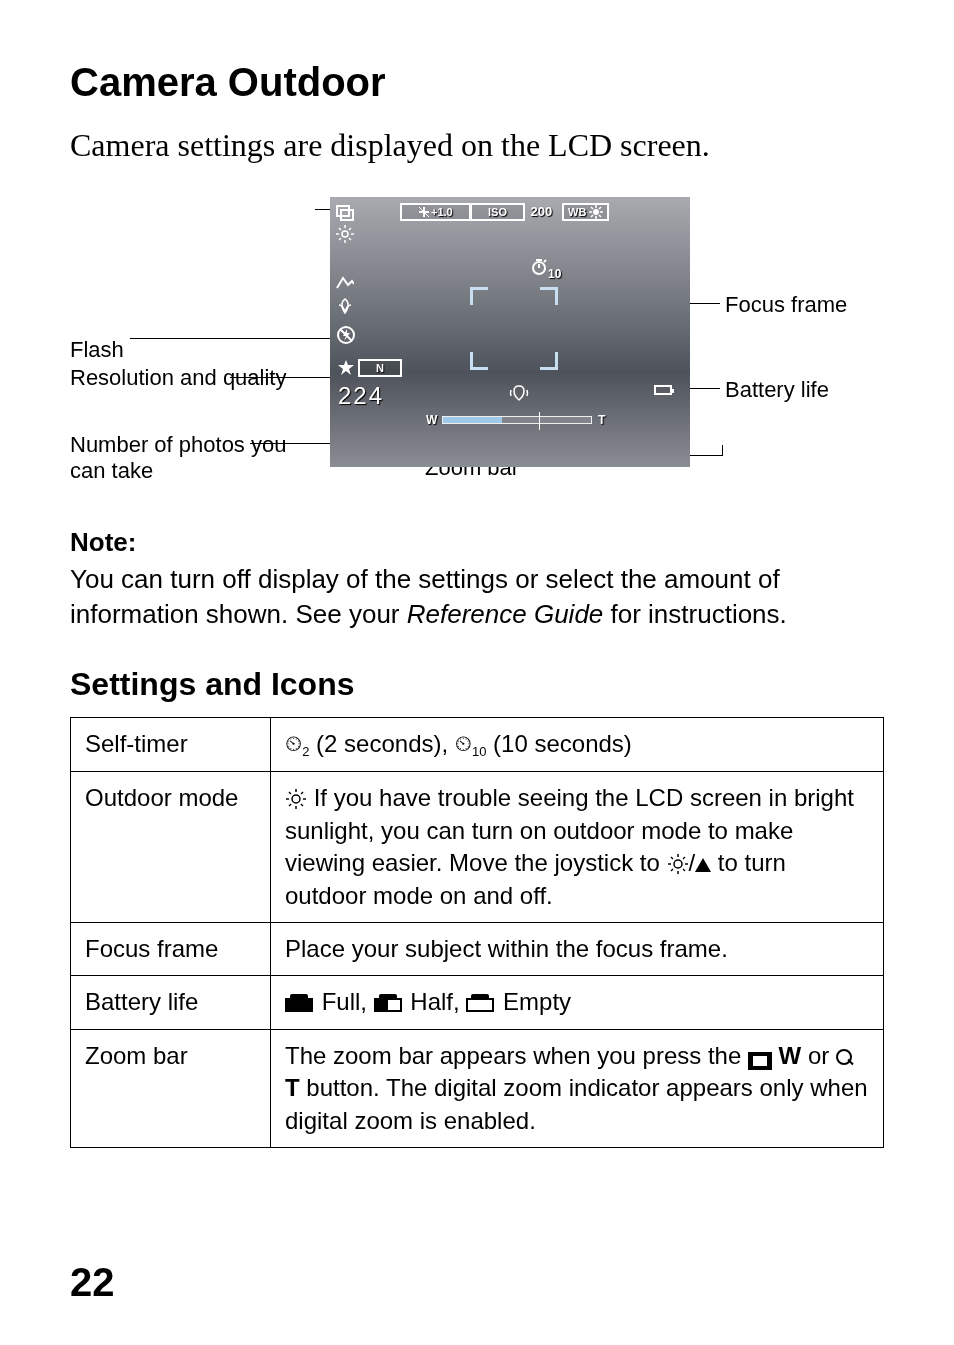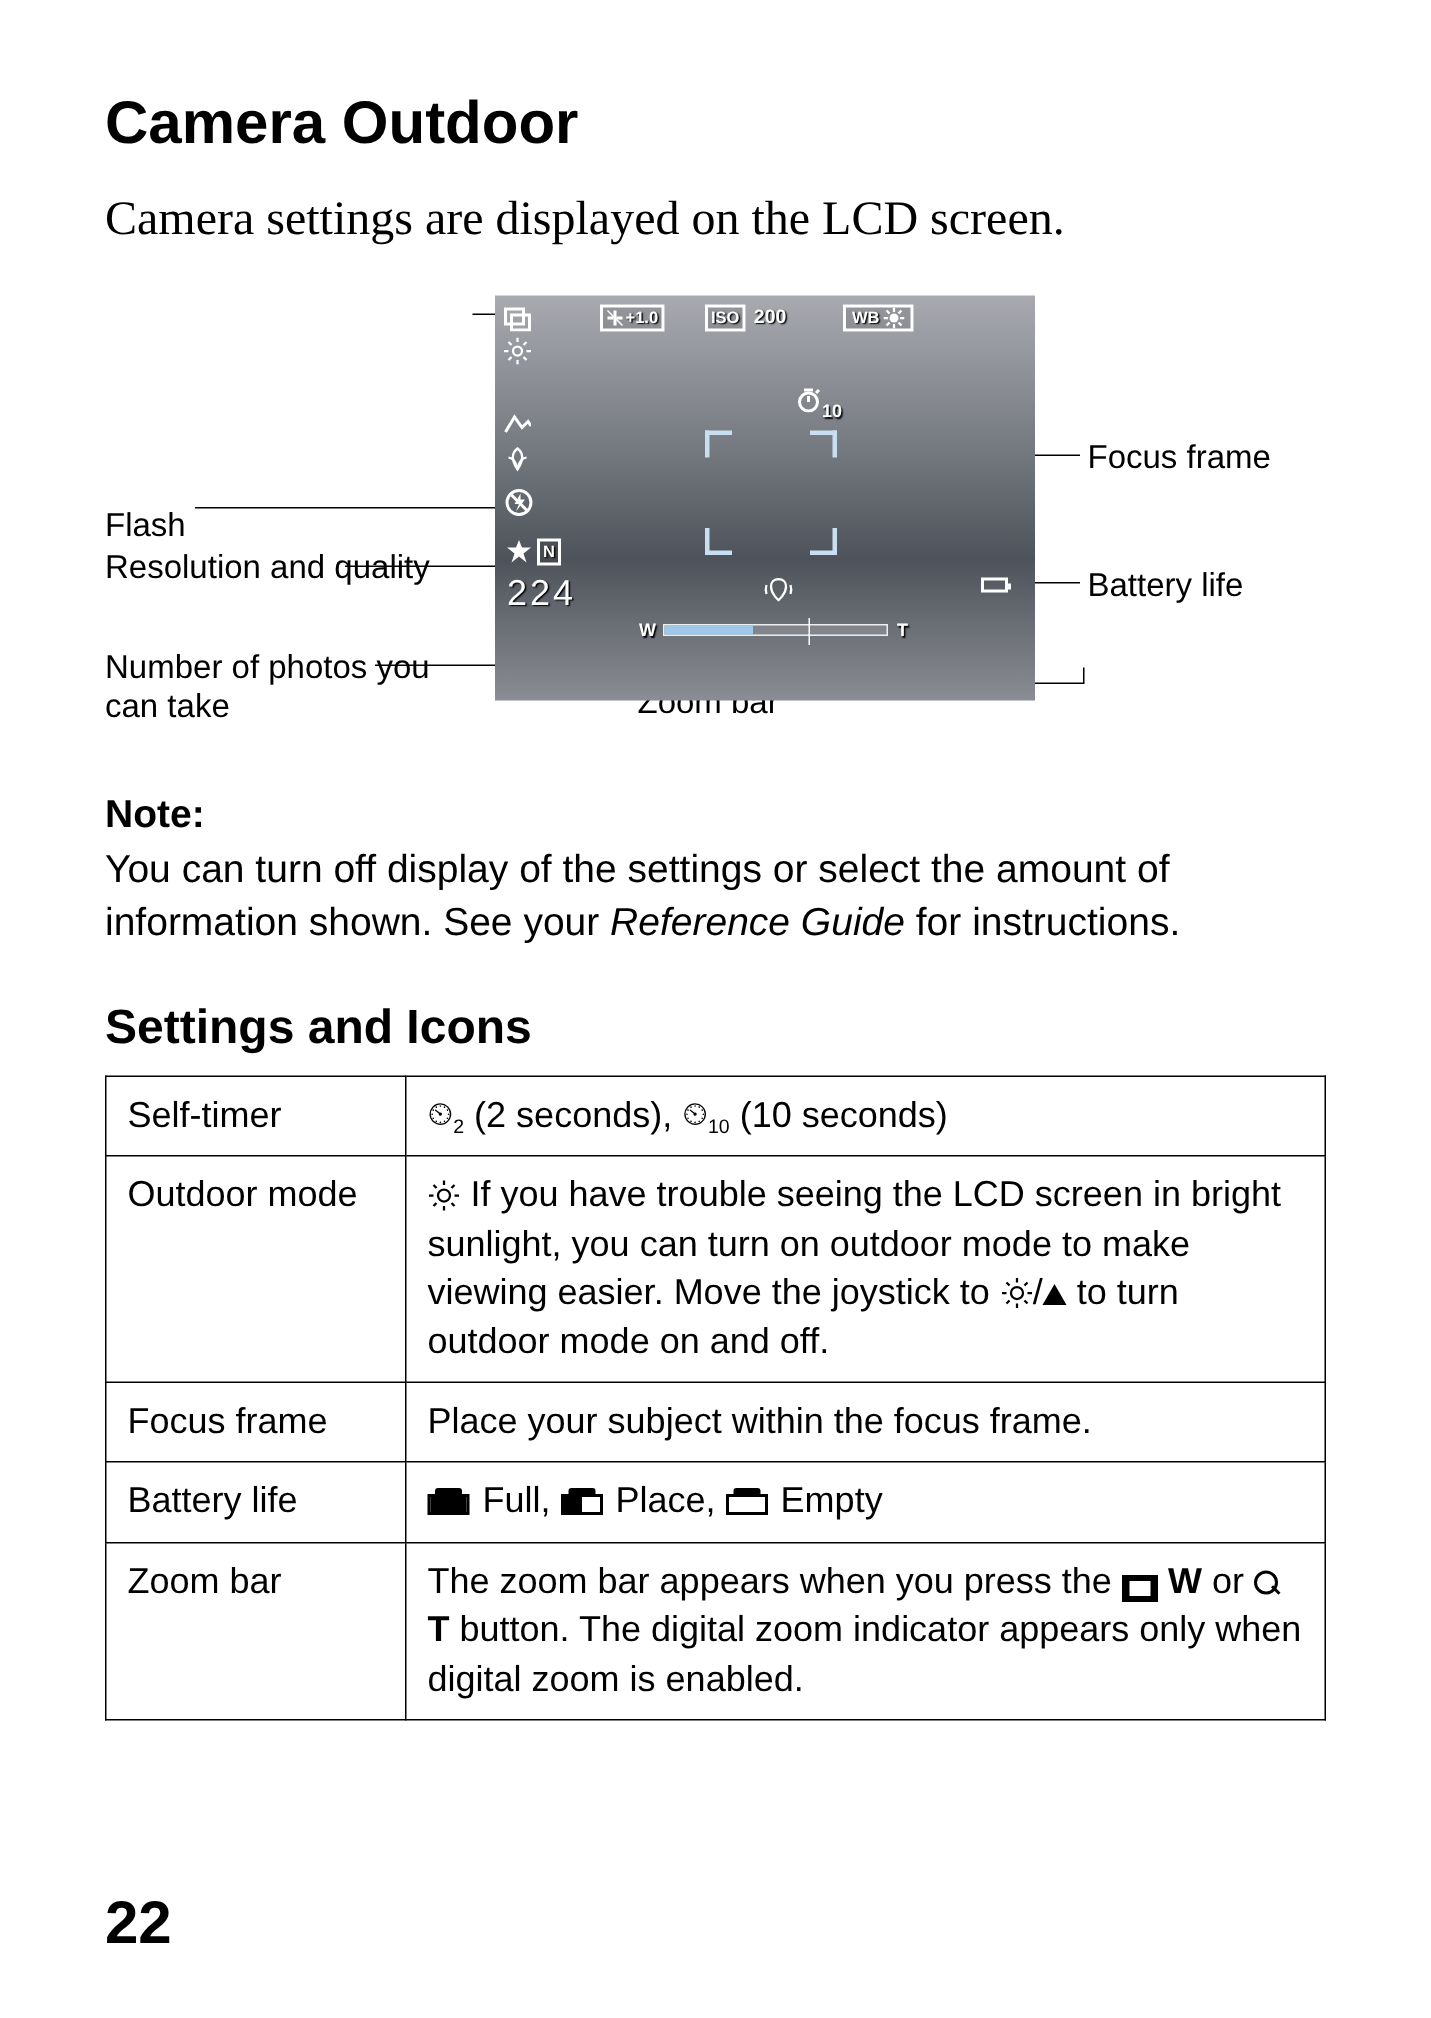--- a/index.html
+++ b/index.html
@@ -55,21 +55,21 @@
   .lcd .ct { top:90px; }
   .lcd .cb { top:155px; }
   .lcd .cl { left:140px; }
   .lcd .cr { left:210px; }
   .lcd .ct.cl { border-top:3px solid #c8dff2; border-left:3px solid #c8dff2; }
   .lcd .ct.cr { border-top:3px solid #c8dff2; border-right:3px solid #c8dff2; }
   .lcd .cb.cl { border-bottom:3px solid #c8dff2; border-left:3px solid #c8dff2; }
   .lcd .cb.cr { border-bottom:3px solid #c8dff2; border-right:3px solid #c8dff2; }
 
   .osd { position:absolute; color:#fff; font-family: Arial, sans-serif; font-size:13px; text-shadow:1px 1px 1px #000; }
-  .osd-box { border:2px solid #fff; padding:0 2px; display:inline-flex; align-items:center; height:18px; line-height:14px; font-size:11px; font-weight:bold; background:rgba(0,0,0,0.1);}
+  .osd-box { border:2px solid #fff; padding:0 16px; display:inline-flex; align-items:center; height:18px; line-height:14px; font-size:11px; font-weight:bold; background:rgba(0,0,0,0.1);}
   .wb-box { padding:0 4px;text-align:center; }
 
   .battery-osd {
     position:absolute;
     width:18px; height:10px;
     border:2px solid #fff;
   }
   .battery-osd::after{
     content:"";
     position:absolute;
@@ -396,21 +396,21 @@
           </svg><span>/</span><span class="uptri"></span><span> to turn outdoor mode on and off.</span>
     </td>
   </tr>
   <tr>
     <td>Focus frame</td>
     <td>Place your subject within the focus frame.</td>
   </tr>
   <tr>
     <td>Battery life</td>
     <td>
-      <span class="batt-full"></span><span> Full, </span><span class="batt-half"></span><span> Place, </span><span class="batt-empty"></span><span> Empty</span>
+      <span class="batt-full"></span><span> Full, </span><span class="batt-half"></span><span> Half, </span><span class="batt-empty"></span><span> Empty</span>
     </td>
   </tr>
   <tr>
     <td>Zoom bar</td>
     <td>
       <span>The zoom bar appears when you press the </span><span class="w-icon">
             <span></span>
           </span><b> W</b><span> or </span><span class="mag-icon"></span><b> T</b><span> button. The digital zoom indicator appears only when digital zoom is enabled.</span>
     </td>
   </tr>

